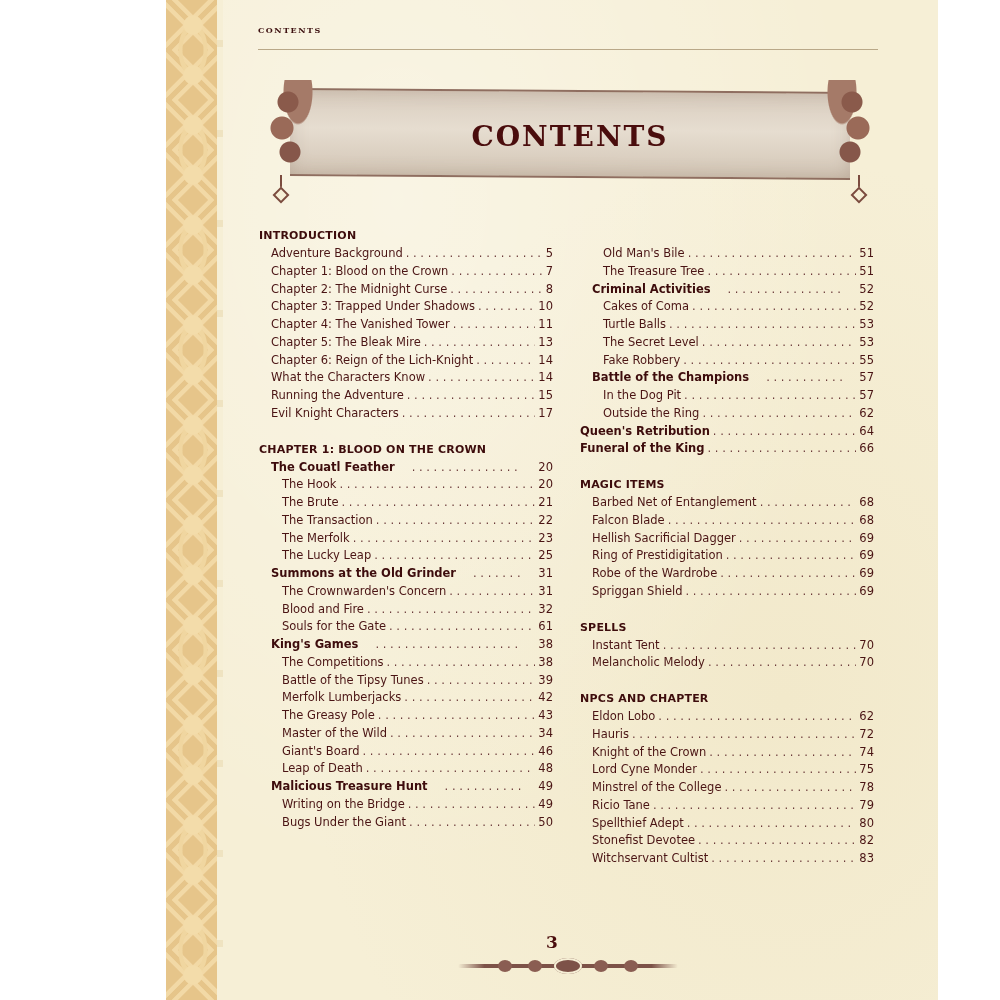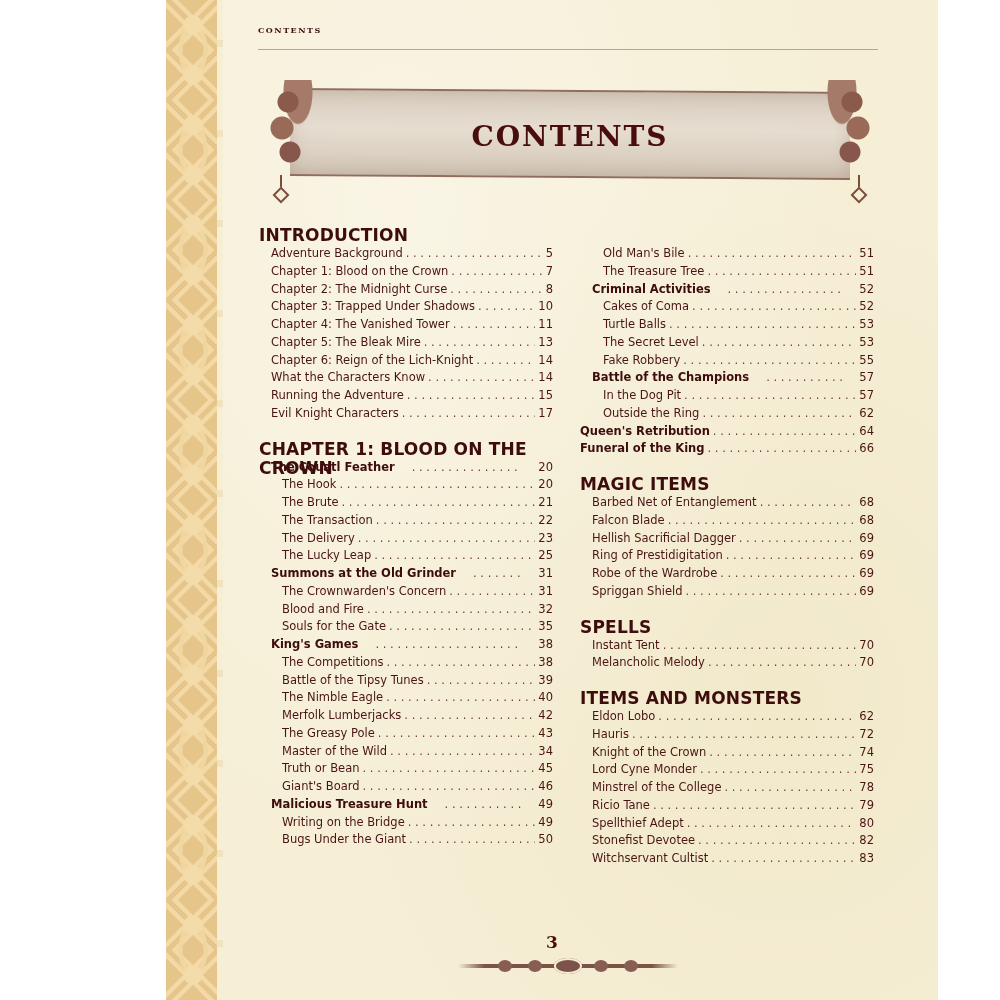--- a/index.html
+++ b/index.html
@@ -68,21 +68,21 @@
   .banner-title {
     position: absolute; left: 0; right: 0; top: 28px; text-align: center;
     font-family: "DejaVu Serif", serif; font-size: 40px; font-weight: bold;
     color: #4a0d0d; letter-spacing: 2px; font-variant: small-caps; text-transform: lowercase;
   }
   
   .col { position: absolute; top: 226px; width: 294px; }
   .col.left { left: 93px; }
   .col.right { left: 414px; top: 245px; }
   .section-title {
-    font-family: "DejaVu Sans", sans-serif; font-weight: bold; font-size: 17px;
+    font-family: "DejaVu Sans", sans-serif; font-weight: bold; font-size: 11px;
     color: #3d0c0c; letter-spacing: 0.2px; height: 19px; line-height: 19px;
   }
   .section-gap { height: 17px; }
   .entry {
     display: flex; align-items: baseline; height: 17.75px; line-height: 17.75px;
     font-size: 11.5px; color: #4a1414; white-space: nowrap;
   }
   .entry.l1 { padding-left: 12px; font-weight: bold; color: #3d0c0c; gap: 14px; }
   .entry.l2 { padding-left: 23px; }
   .entry.l0b { padding-left: 0; font-weight: bold; color: #3d0c0c; }
@@ -205,21 +205,21 @@
         <span class="lbl">The Brute</span>
         <span class="dots"></span>
         <span class="pg">21</span>
       </div>
       <div class="entry l2">
         <span class="lbl">The Transaction</span>
         <span class="dots"></span>
         <span class="pg">22</span>
       </div>
       <div class="entry l2">
-        <span class="lbl">The Delivery</span>
+        <span class="lbl">The Merfolk</span>
         <span class="dots"></span>
         <span class="pg">23</span>
       </div>
       <div class="entry l2">
         <span class="lbl">The Lucky Leap</span>
         <span class="dots"></span>
         <span class="pg">25</span>
       </div>
       <div class="entry l1">
         <span class="lbl">Summons at the Old Grinder</span>
@@ -232,66 +232,61 @@
         <span class="pg">31</span>
       </div>
       <div class="entry l2">
         <span class="lbl">Blood and Fire</span>
         <span class="dots"></span>
         <span class="pg">32</span>
       </div>
       <div class="entry l2">
         <span class="lbl">Souls for the Gate</span>
         <span class="dots"></span>
-        <span class="pg">35</span>
+        <span class="pg">61</span>
       </div>
       <div class="entry l1">
         <span class="lbl">King's Games</span>
         <span class="dots"></span>
         <span class="pg">38</span>
       </div>
       <div class="entry l2">
         <span class="lbl">The Competitions</span>
         <span class="dots"></span>
         <span class="pg">38</span>
       </div>
       <div class="entry l2">
         <span class="lbl">Battle of the Tipsy Tunes</span>
         <span class="dots"></span>
         <span class="pg">39</span>
       </div>
       <div class="entry l2">
-        <span class="lbl">The Nimble Eagle</span>
-        <span class="dots"></span>
-        <span class="pg">40</span>
-      </div>
-      <div class="entry l2">
         <span class="lbl">Merfolk Lumberjacks</span>
         <span class="dots"></span>
         <span class="pg">42</span>
       </div>
       <div class="entry l2">
         <span class="lbl">The Greasy Pole</span>
         <span class="dots"></span>
         <span class="pg">43</span>
       </div>
       <div class="entry l2">
         <span class="lbl">Master of the Wild</span>
         <span class="dots"></span>
         <span class="pg">34</span>
       </div>
       <div class="entry l2">
-        <span class="lbl">Truth or Bean</span>
-        <span class="dots"></span>
-        <span class="pg">45</span>
-      </div>
-      <div class="entry l2">
         <span class="lbl">Giant's Board</span>
         <span class="dots"></span>
         <span class="pg">46</span>
+      </div>
+      <div class="entry l2">
+        <span class="lbl">Leap of Death</span>
+        <span class="dots"></span>
+        <span class="pg">48</span>
       </div>
       <div class="entry l1">
         <span class="lbl">Malicious Treasure Hunt</span>
         <span class="dots"></span>
         <span class="pg">49</span>
       </div>
       <div class="entry l2">
         <span class="lbl">Writing on the Bridge</span>
         <span class="dots"></span>
         <span class="pg">49</span>
@@ -401,21 +396,21 @@
         <span class="lbl">Instant Tent</span>
         <span class="dots"></span>
         <span class="pg">70</span>
       </div>
       <div class="entry lm">
         <span class="lbl">Melancholic Melody</span>
         <span class="dots"></span>
         <span class="pg">70</span>
       </div>
       <div class="section-gap"></div>
-      <div class="section-title">ITEMS AND MONSTERS</div>
+      <div class="section-title">NPCS AND CHAPTER</div>
       <div class="entry lm">
         <span class="lbl">Eldon Lobo</span>
         <span class="dots"></span>
         <span class="pg">62</span>
       </div>
       <div class="entry lm">
         <span class="lbl">Hauris</span>
         <span class="dots"></span>
         <span class="pg">72</span>
       </div>

